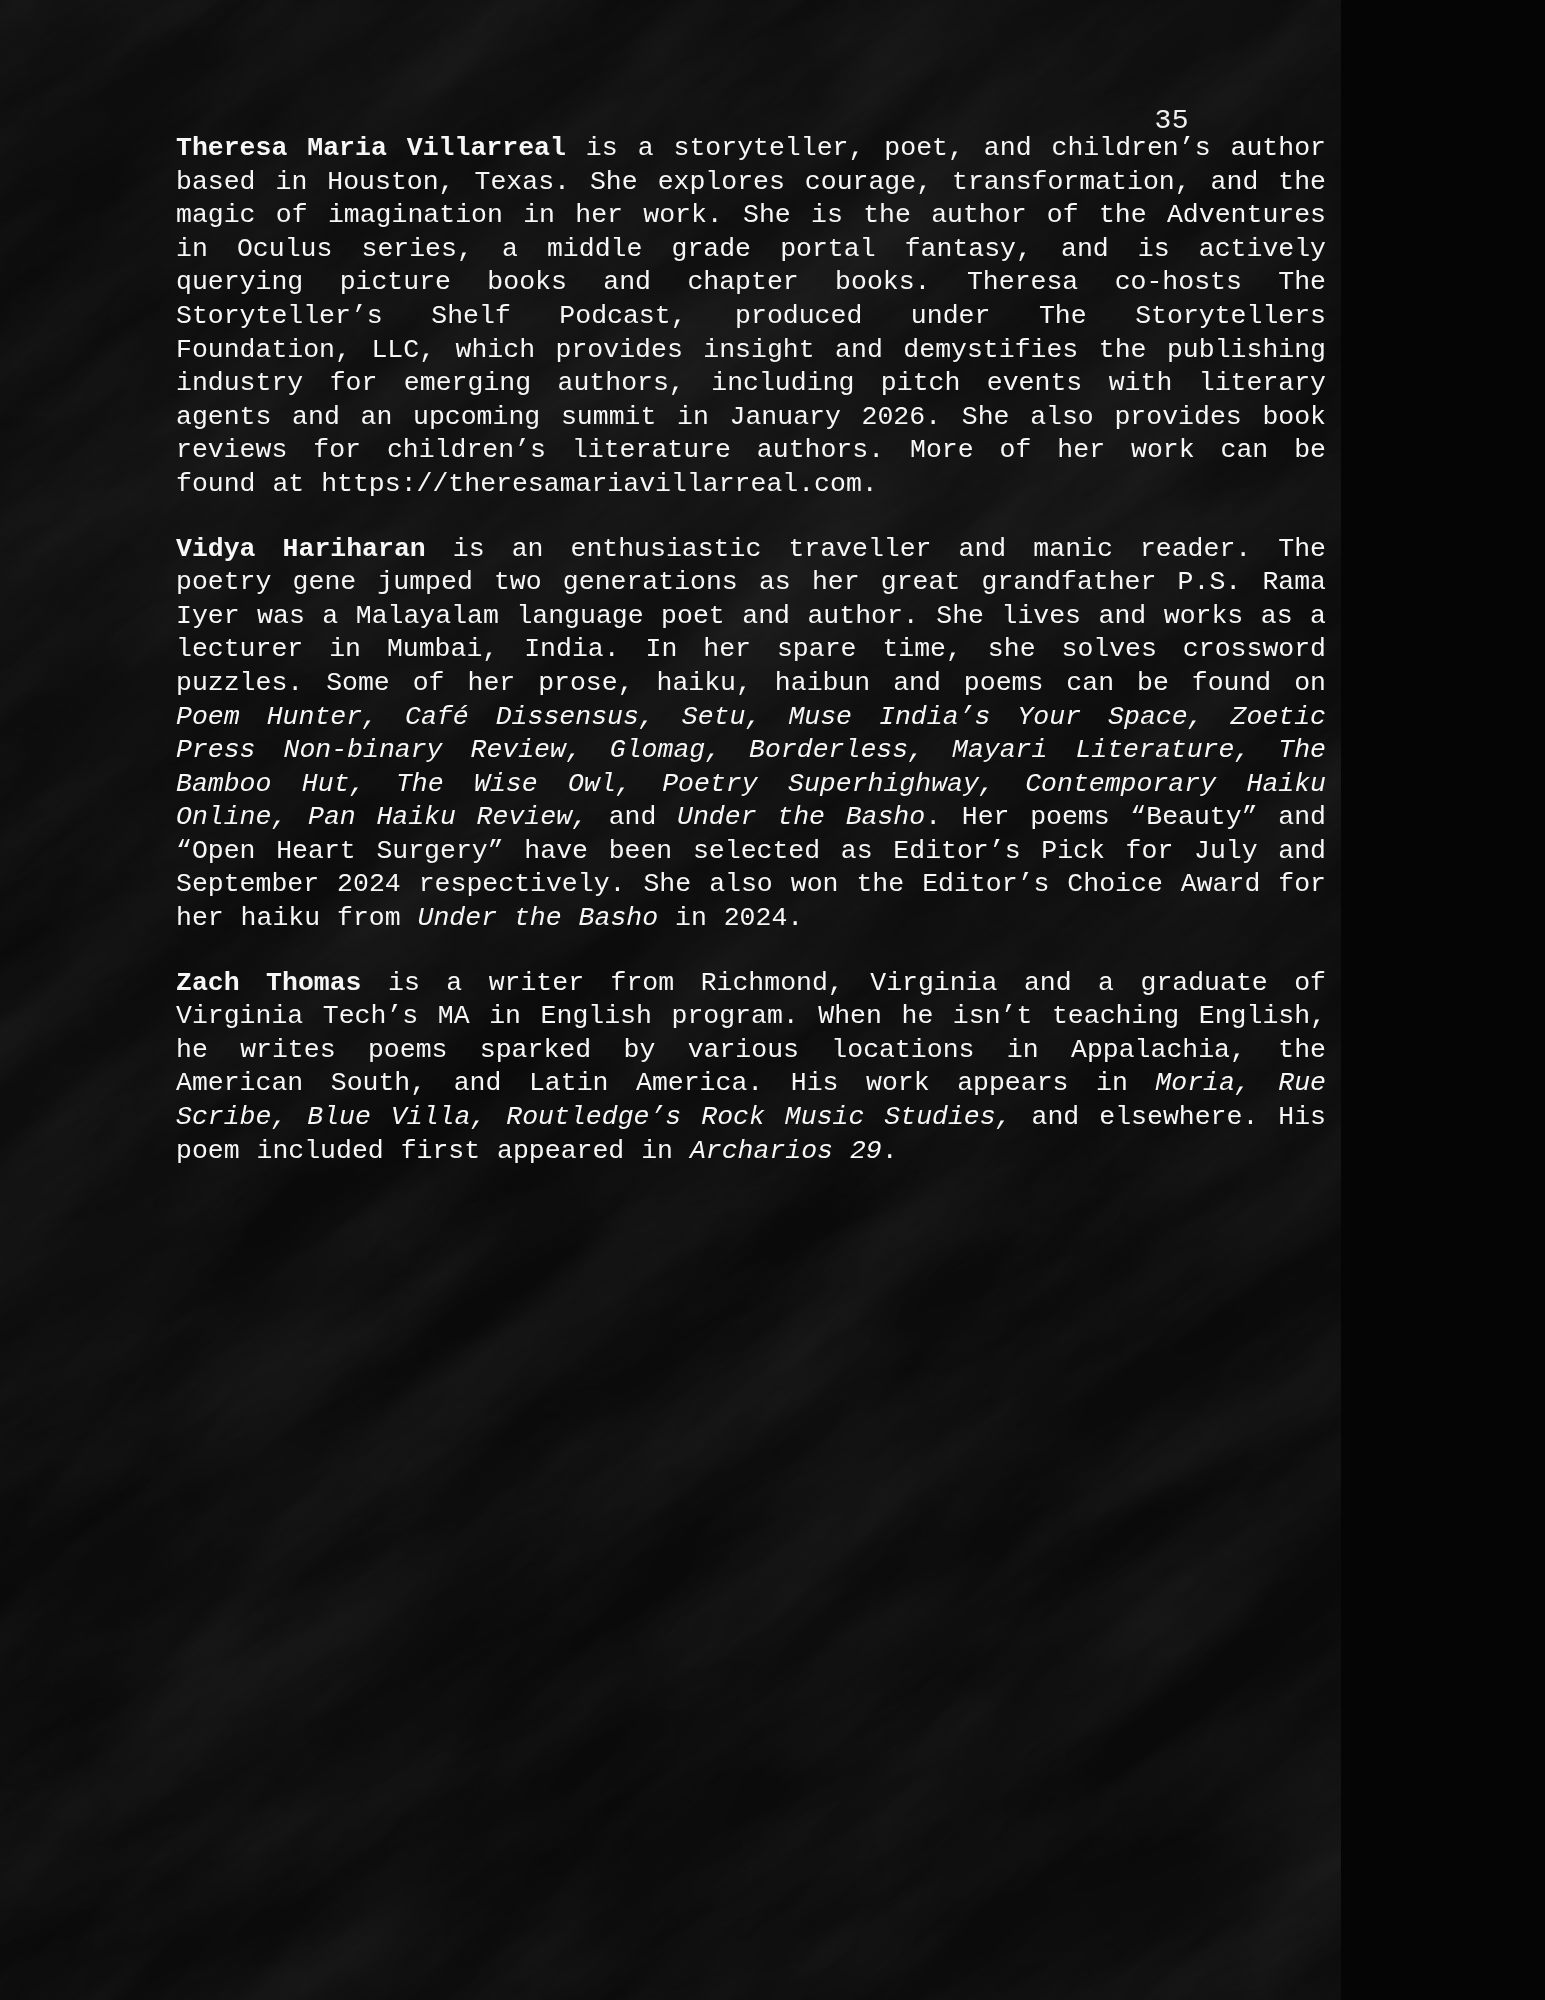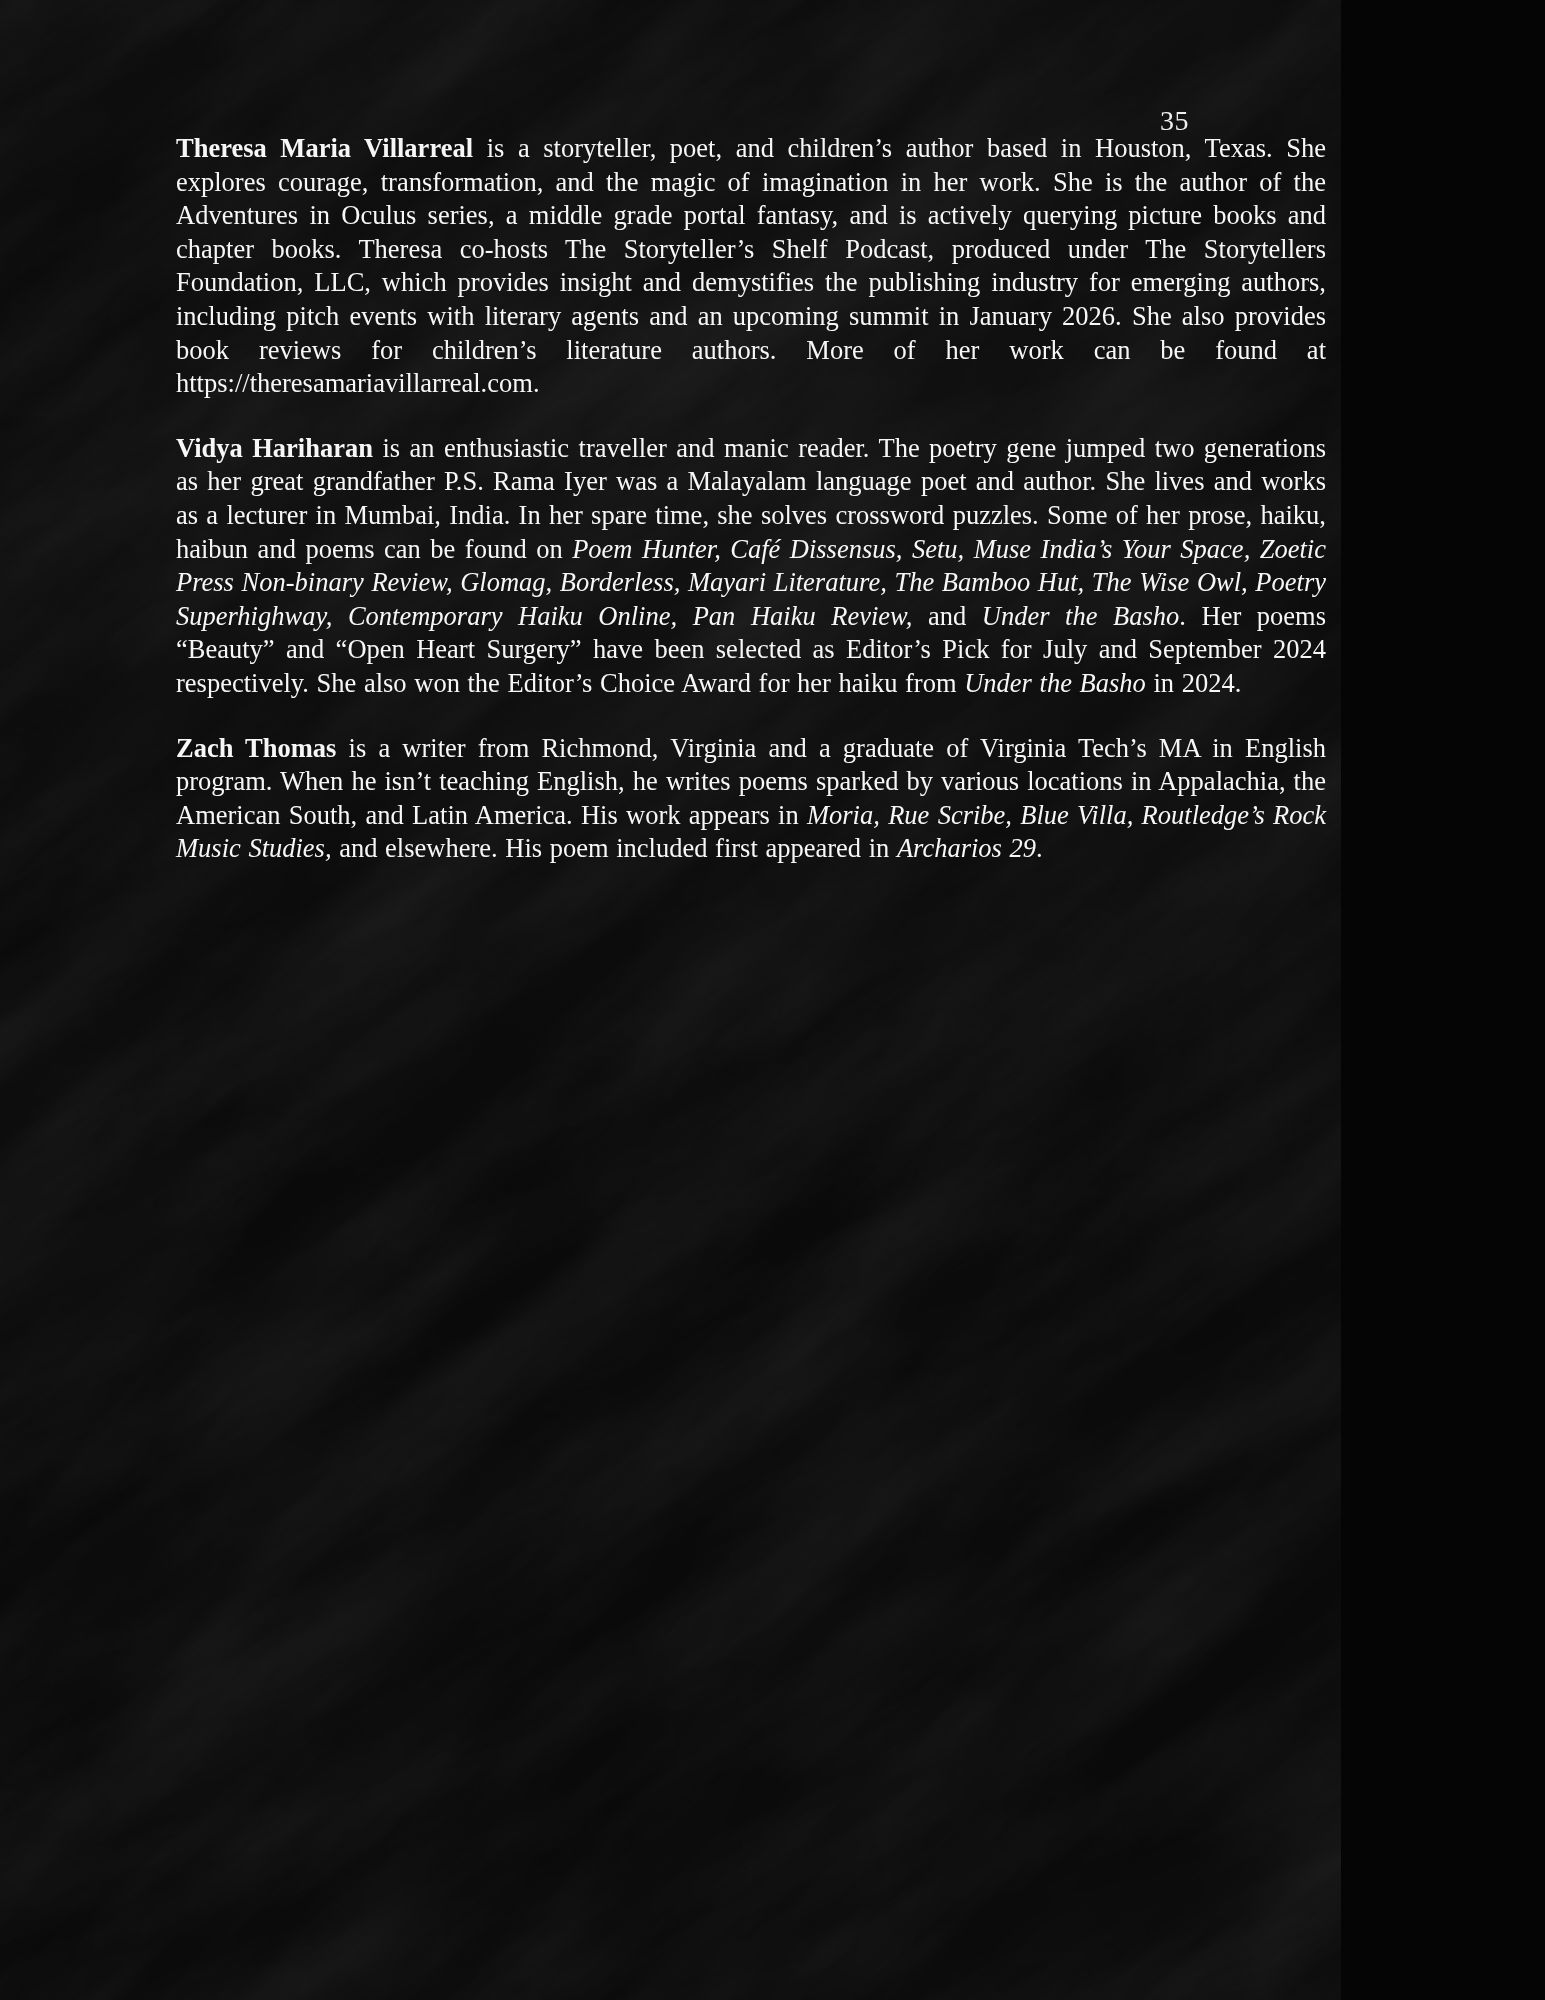--- a/index.html
+++ b/index.html
@@ -8,21 +8,21 @@
     background: #050506;
   }
   .page {
     position: relative;
     width: 1341px;
     height: 2000px;
     overflow: hidden;
     background:
       radial-gradient(ellipse 1200px 900px at 55% 22%, #121213 0%, #0c0c0d 55%, #0a0a0b 100%),
       #0a0a0b;
-    font-family: Liberation Serif, serif;
+    font-family: Liberation Mono, monospace;
   }
   .texture {
     position: absolute;
     left: 0;
     top: 0;
     width: 1545px;
     height: 2000px;
     pointer-events: none;
   }
   .page-number {

